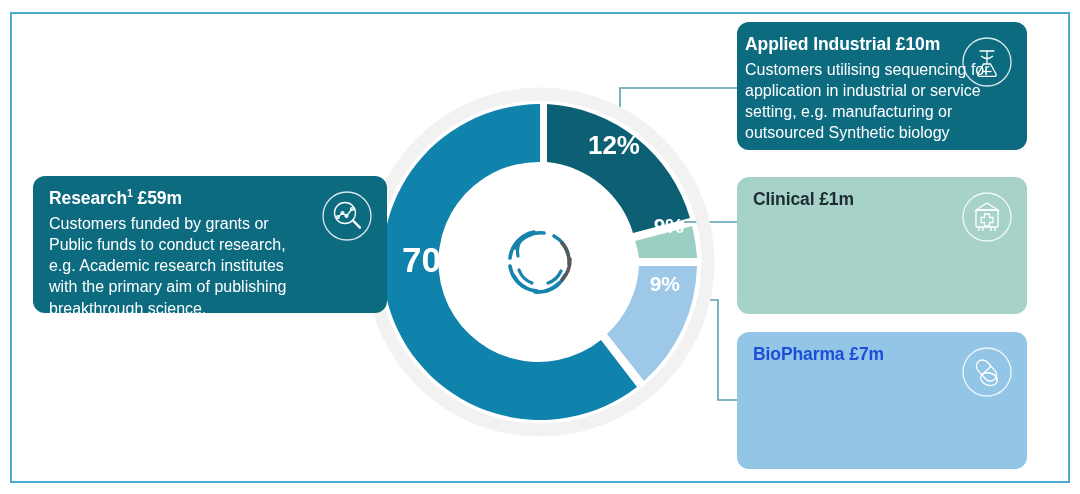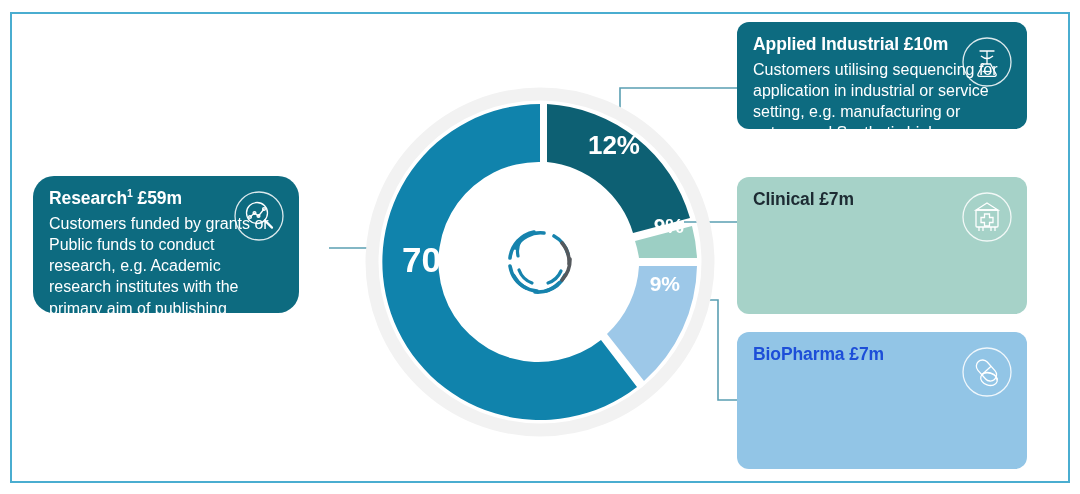--- a/index.html
+++ b/index.html
@@ -66,22 +66,22 @@
     top: 14px;
     right: 14px;
     width: 52px;
     height: 52px;
   }
 
   .card.dark  { background: #0d6b80; color: #ffffff; }
   .card.mint  { background: #a6d2c8; color: #1d2b33; }
   .card.blue  { background: #92c5e6; color: #1d4ed8; }
 
-  #card-applied  { left: 737px; top: 22px;  width: 290px; height: 107px; }
-  #card-research { left: 33px;  top: 176px; width: 266px; height: 137px; border-radius: 21px; }
+  #card-applied  { left: 737px; top: 22px;  width: 290px; height: 128px; padding-left: 8px; }
+  #card-research { left: 33px;  top: 176px; width: 354px; height: 137px; }
   #card-clinical { left: 737px; top: 177px; width: 290px; height: 137px; }
   #card-biopharma{ left: 737px; top: 332px; width: 290px; height: 137px; }
 
   #card-research .card-body { max-width: 248px; }
   #card-applied  .card-body { max-width: 250px; }
 
   
   .pct {
     position: absolute;
     color: #ffffff;
@@ -190,21 +190,21 @@
     <path d="M31.8 30.4 L39 37.6" stroke-width="2.2" stroke-linecap="round"></path>
     <path d="M17 27 l4.5 -4 l4 3 l5.5 -7" stroke-linecap="round"></path>
     <circle cx="17" cy="27" r="1.4"></circle>
     <circle cx="21.5" cy="23" r="1.4"></circle>
     <circle cx="25.5" cy="26" r="1.4"></circle>
     <circle cx="31" cy="19" r="1.4"></circle>
   </svg>
 </div>
 
 <div class="card mint" id="card-clinical">
-  <div class="card-title">Clinical £7m</div>
+  <div class="card-title">Clinical £1m</div>
   <svg class="card-icon" viewBox="0 0 52 52" fill="none" stroke="#ffffff" stroke-width="1.3">
     <circle cx="26" cy="26" r="24" stroke-opacity="0.85"></circle>
     <path d="M26 12 L37 19 H15 Z"></path>
     <rect x="15" y="19" width="22" height="17" rx="1"></rect>
     <path d="M23.5 23 h5 v3.5 h3.5 v5 h-3.5 v3.5 h-5 v-3.5 h-3.5 v-5 h3.5 z"></path>
     <path d="M18 36 v4 M22 36 v4 M30 36 v4 M34 36 v4"></path>
   </svg>
 </div>
 
 <div class="card blue" id="card-biopharma">

